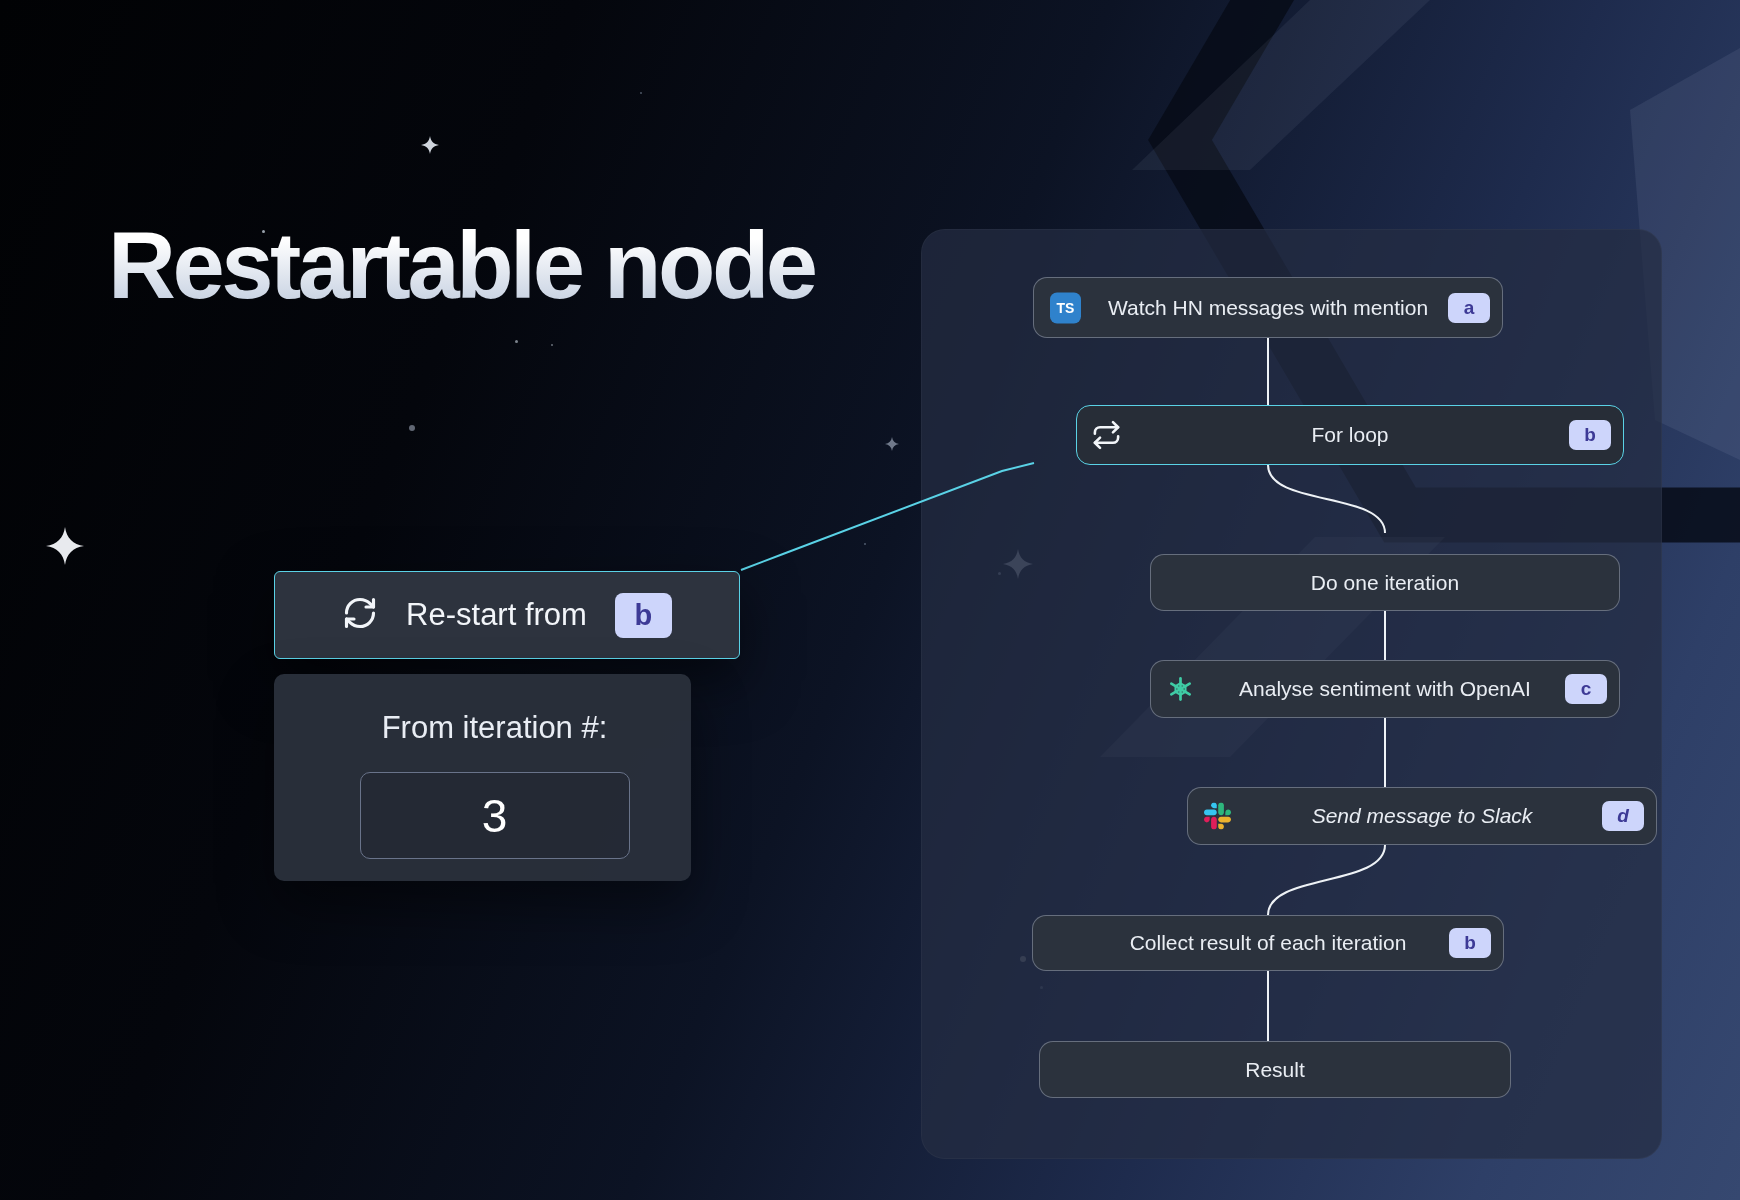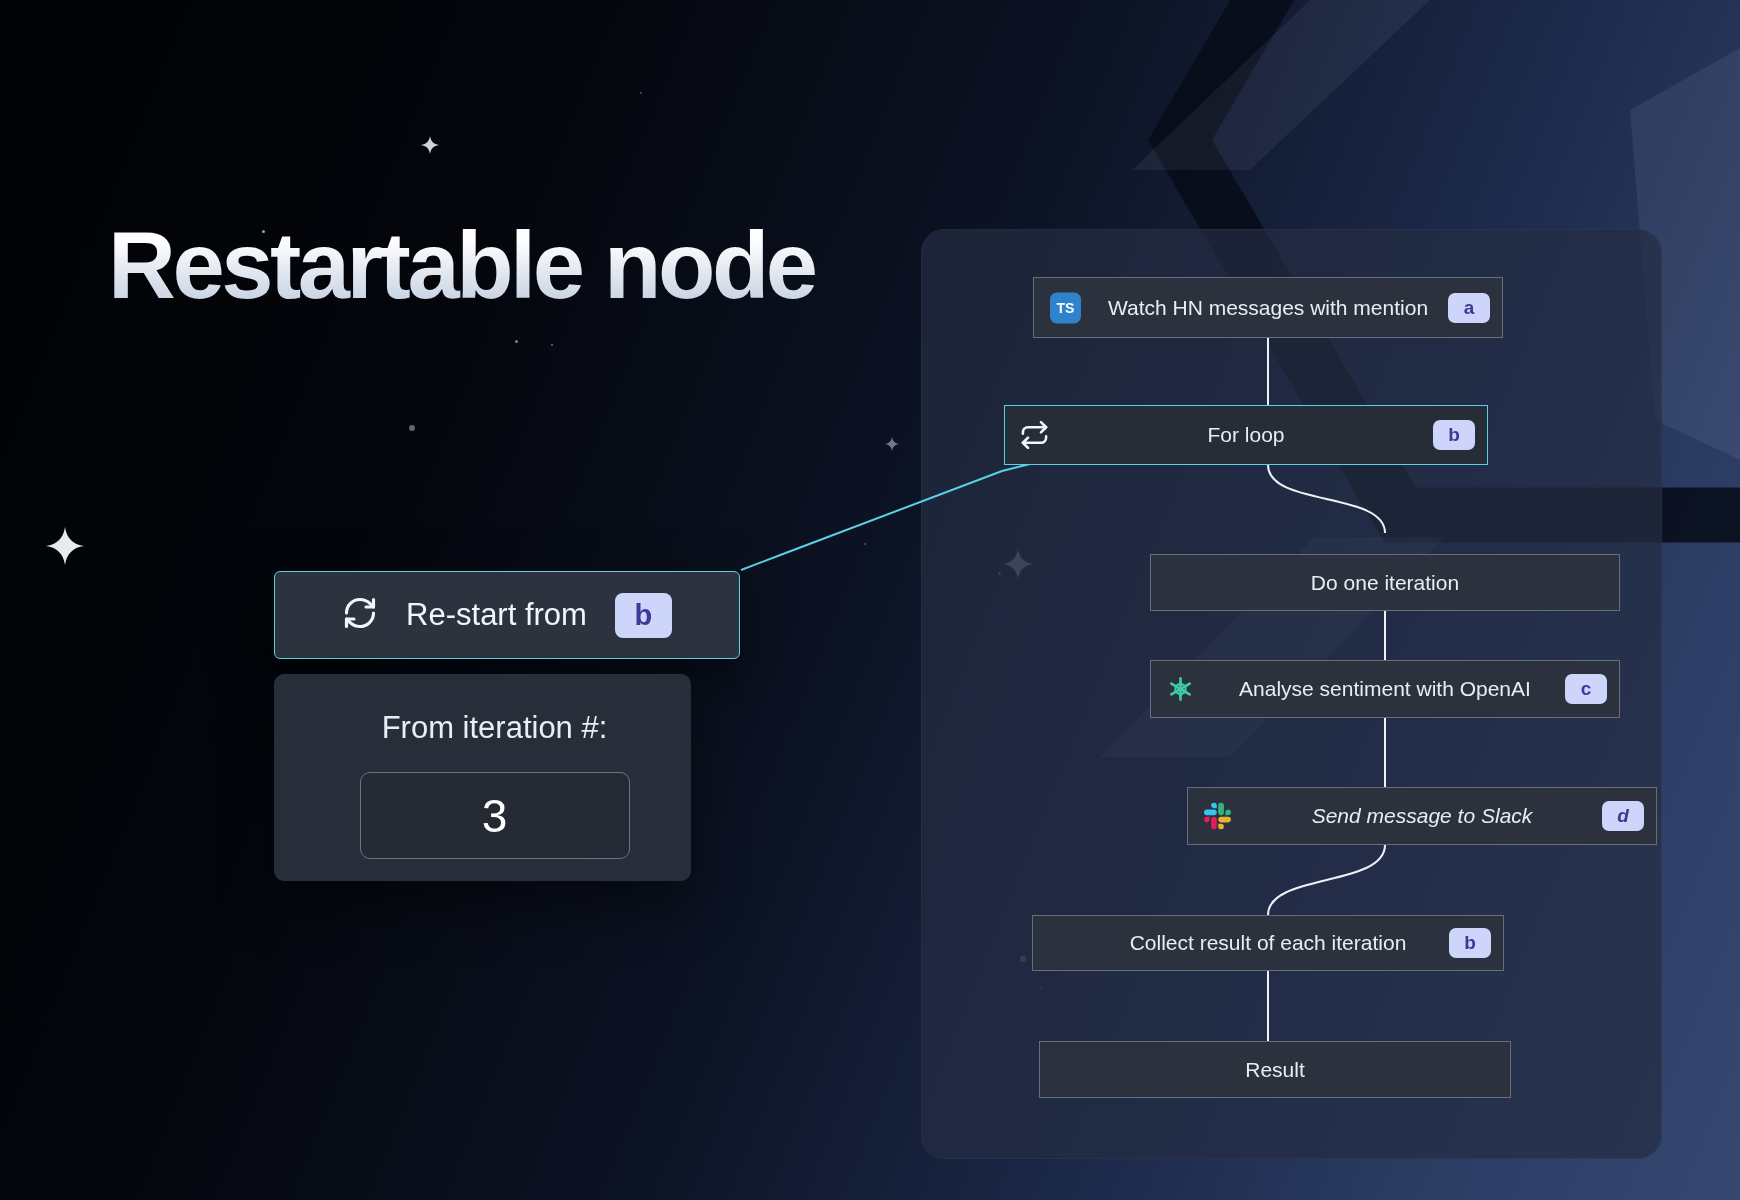--- a/index.html
+++ b/index.html
@@ -23,21 +23,21 @@
   .iteration-panel{position:absolute;left:274px;top:674px;width:417px;height:207px;box-sizing:border-box;
     background:rgba(41,47,59,0.97);border-radius:10px;box-shadow:0 24px 55px rgba(0,0,0,0.45);text-align:center;padding-left:24px;}
   .iteration-panel .label{margin-top:36px;font-size:31px;color:#e9edf4;}
   .iteration-input{display:block;margin:26px auto 0;width:270px;height:87px;box-sizing:border-box;
     background:rgba(33,39,49,0.55);border:1px solid #69738a;border-radius:10px;color:#ffffff;
     font-size:46px;text-align:center;font-family:"Liberation Sans",sans-serif;outline:none;}
   
   .flow-panel{position:absolute;left:921px;top:229px;width:739px;height:928px;border-radius:24px;
     background:rgba(36,44,66,0.72);border:1px solid rgba(255,255,255,0.03);}
   .node{position:absolute;box-sizing:border-box;background:#2b323d;border:1px solid rgba(151,161,178,0.55);
-    border-radius:0;cursor:pointer;}
+    border-radius:14px;cursor:pointer;}
   .node .nlabel{position:absolute;left:0;right:0;top:50%;transform:translateY(-50%);
     text-align:center;font-size:21px;color:#e9edf3;}
   .node .icon{position:absolute;left:16px;top:50%;transform:translateY(-50%);display:flex;align-items:center;}
   .node.highlight{background:#272d37;border:1.5px solid #5ad2e6;}
   .ts-chip{width:31px;height:31px;border-radius:7px;background:#2f82cc;display:flex;align-items:center;
     justify-content:center;font-size:14px;font-weight:800;color:#fff;letter-spacing:0;}
   
   .dot{position:absolute;border-radius:50%;pointer-events:none;}
 </style>
 </head>
@@ -107,21 +107,21 @@
   </div>
 
   <div class="node" style="left:1033px;top:277px;width:470px;height:61px;">
     <span class="icon">
       <span class="ts-chip">TS</span>
     </span>
     <span class="nlabel">Watch HN messages with mention</span>
     <span class="badge sm">a</span>
   </div>
 
-  <div class="node highlight" style="left:1004px;top:405px;width:484px;height:60px;">
+  <div class="node highlight" style="left:1076px;top:405px;width:548px;height:60px;">
     <span class="icon" style="left:14px;">
       <svg width="31" height="31" viewBox="0 0 24 24" fill="none" stroke="#f2f5f9" stroke-width="2" stroke-linecap="round" stroke-linejoin="round">
         <path d="m17 2 4 4-4 4"></path>
           <path d="M3 11v-1a4 4 0 0 1 4-4h14"></path>
         <path d="m7 22-4-4 4-4"></path>
           <path d="M21 13v1a4 4 0 0 1-4 4H3"></path>
       </svg>
     </span>
     <span class="nlabel">For loop</span>
     <span class="badge sm">b</span>

